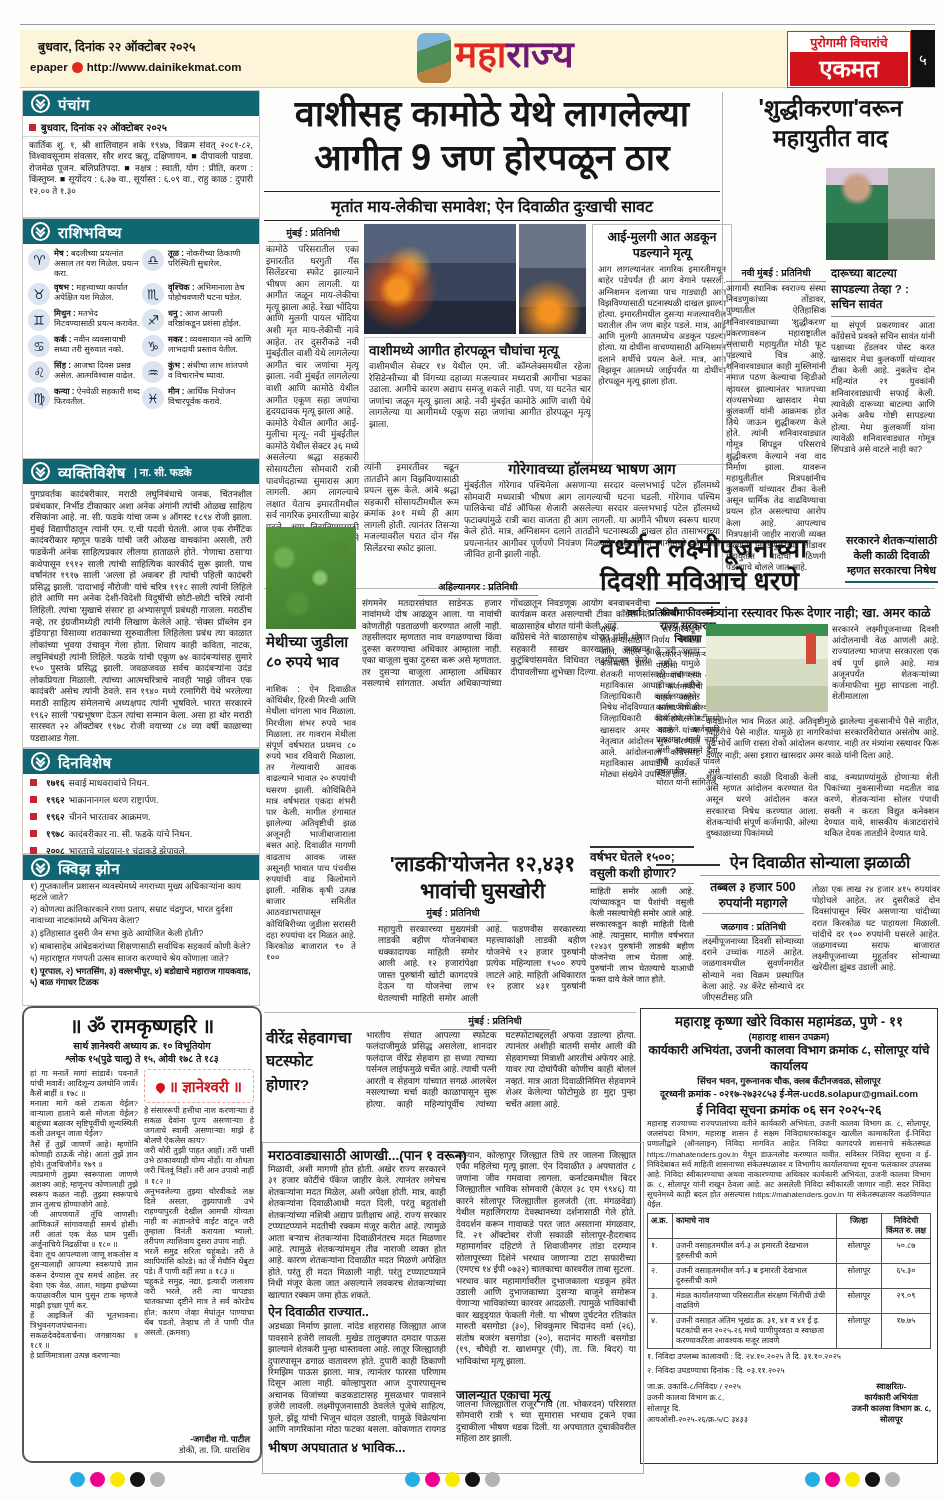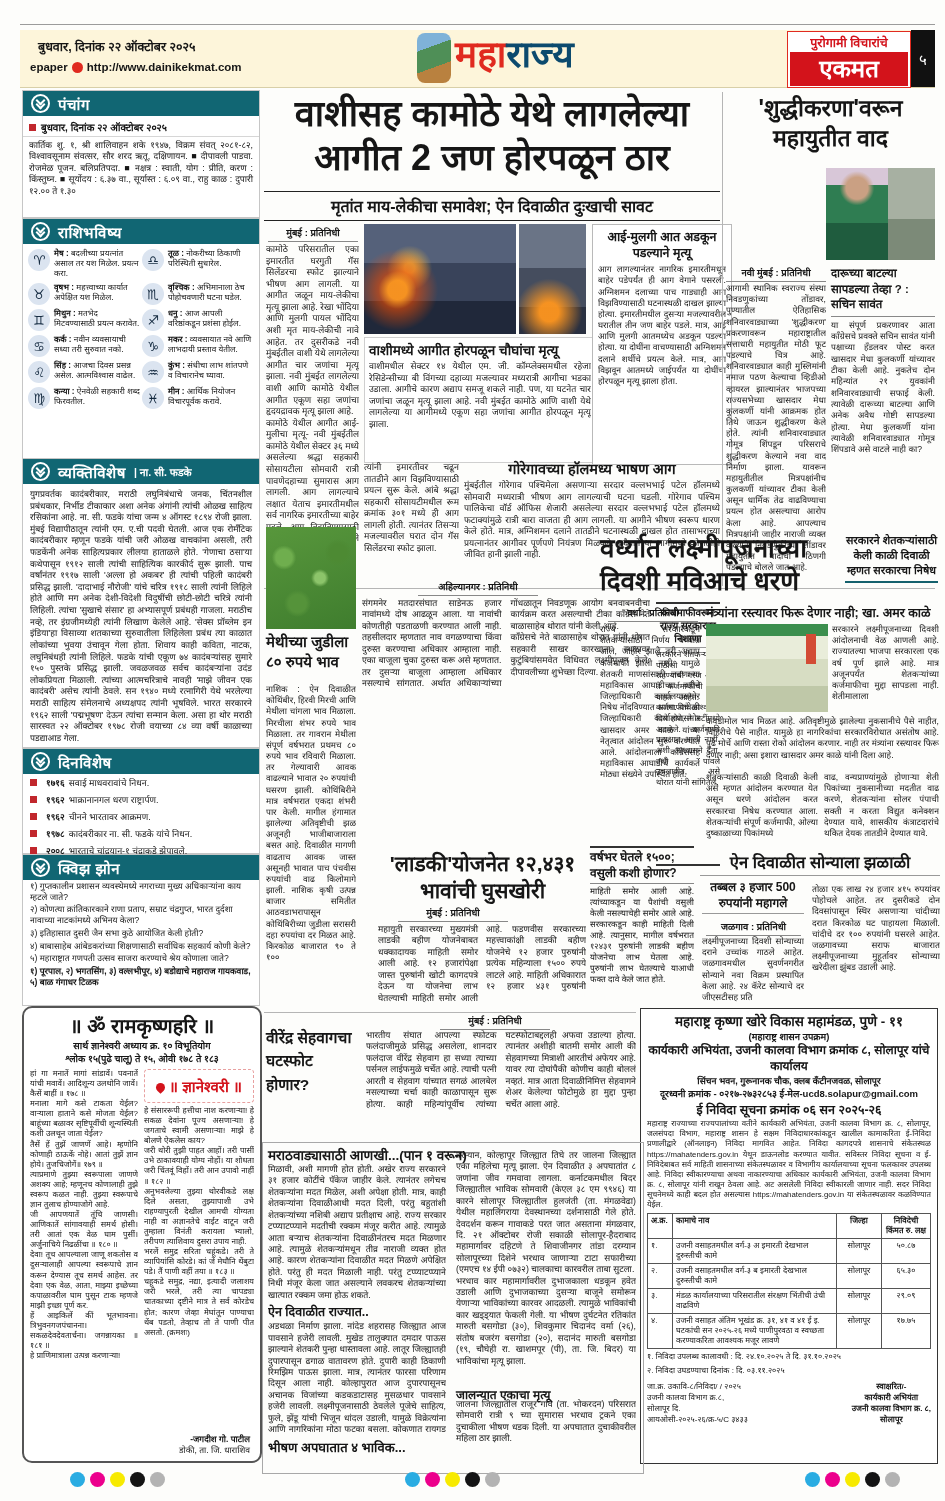--- a/index.html
+++ b/index.html
@@ -11,21 +11,21 @@
   
   .top-rule{left:20px;top:24px;width:915px;height:1px;background:#9b9b9b;}
   .hdr{left:20px;top:30px;width:915px;height:57px;background:#fdf5da;border-bottom:1px solid #d8cfa8;}
   .hdate{left:38px;top:38px;font-size:12.5px;font-weight:bold;}
   .epa{left:30px;top:61px;display:flex;align-items:center;gap:4px;font-size:11.5px;font-weight:bold;}
   .epa .dot{width:11px;height:11px;border-radius:50%;background:#e02a1f;display:inline-block;}
   .blob{left:417px;top:33px;width:34px;height:50px;border-radius:8px;
         background:linear-gradient(160deg,#7fb2d8 0 30%,#4f8f57 30% 65%,#b9813f 65%);}
   .mast{left:455px;top:36px;font-size:37px;font-weight:bold;line-height:1;}
   .mast .m1{color:#e02a1f;}
-  .mast .m2{color:#0c4a6e;font-family:Liberation Serif, serif;}
+  .mast .m2{color:#701a75;font-family:Liberation Serif, serif;}
   .tagbox{left:787px;top:31px;width:122px;height:55px;background:#fff;border:1px solid #e02a1f;}
   .tagline{margin-top:2px;color:#d3131b;font-size:12.5px;font-weight:bold;text-align:center;}
   .brand{margin:1px 2px 0 2px;background:#d3131b;color:#fff;font-size:24px;font-weight:bold;text-align:center;line-height:34px;height:34px;}
   .pgno{left:911px;top:30px;width:24px;height:57px;background:#111;color:#fff;font-size:15px;display:flex;align-items:center;justify-content:center;}
   
   .sec{border:1px solid #c6c6c6;background:#fff;}
   .sec-head{height:25px;background:#116673;color:#fff;display:flex;align-items:center;gap:8px;padding-left:8px;}
   .sec-title{font-size:15px;font-weight:bold;letter-spacing:.5px;}
   .sec-sub{font-size:10.5px;font-weight:bold;}
   .chev{width:15px;height:15px;border:2px solid #fff;border-radius:50%;position:relative;flex:0 0 auto;}
@@ -322,21 +322,21 @@
 जरी थोरी तुझी पाहत आहों। तरी पासीं उभे ठाकावयाही योग्य नोहों। या शोधता जरी चिंतवूं विहों। तरी आन उपावो नाहीं ॥ १८२ ॥
 अनुभवलेल्या तुझ्या थोरवीकडे लक्ष दिले असता, तुझ्यापाशी उभे राहण्यापुरती देखील आमची योग्यता नाही वा अज्ञानतेचे वाईट वाटून जरी तुम्हाला विनंती करायला भ्यालो, तरीपण त्याशिवाय दुसरा उपाय नाही.
 भरलें समुद्र सरिता चहूंकडे। तरी ते व्यापियांसि कोरडे। कां जें मेघौनि थेंबुटा पडे। तैं पाणी वर्ही तया ॥ १८३ ॥
 चहूकडे समुद्र, नद्या, इत्यादी जलाशय जरी भरले, तरी त्या चापड्या चातकाच्या दृष्टीने मात्र ते सर्व कोरडेच होत; कारण जेव्हा मेघांतून पाण्याचा थेंब पडतो, तेव्हाच तो ते पाणी पीत असतो. (क्रमशः)</div>
       </div>
     </div>
     <div class="ram-close bd">-जगदीश गो. पाटील</div>
     <div class="ram-close">डोकी, ता. जि. धाराशिव</div>
   </div>
 
-  <div class="abs lead-h">वाशीसह कामोठे येथे लागलेल्या आगीत 2 जण होरपळून ठार</div>
+  <div class="abs lead-h">वाशीसह कामोठे येथे लागलेल्या आगीत 9 जण होरपळून ठार</div>
   <div class="abs lead-sub">मृतांत माय-लेकीचा समावेश; ऐन दिवाळीत दुःखाची सावट</div>
   <div class="abs byl b-leadbyl">मुंबई : प्रतिनिधी</div>
   <div class="abs jt b-lcol1">कामोठे परिसरातील एका इमारतीत घरगुती गॅस सिलेंडरचा स्फोट झाल्याने भीषण आग लागली. या आगीत जळून माय-लेकीचा मृत्यू झाला आहे. रेखा भोंदिया आणि मुलगी पायल भोंदिया अशी मृत माय-लेकीची नावे आहेत. तर दुसरीकडे नवी मुंबईतील वाशी येथे लागलेल्या आगीत चार जणांचा मृत्यू झाला. नवी मुंबईत लागलेल्या वाशी आणि कामोठे येथील आगीत एकूण सहा जणांचा हृदयद्रावक मृत्यू झाला आहे.
 कामोठे येथील आगीत आई-मुलीचा मृत्यू- नवी मुंबईतील कामोठे येथील सेक्टर ३६ मध्ये असलेल्या श्रद्धा सहकारी सोसायटीला सोमवारी रात्री पावणेदहाच्या सुमारास आग लागली. आग लागल्याचे लक्षात येताच इमारतीमधील सर्व नागरिक इमारतीच्या बाहेर पडले. आग विझविण्यासाठी अग्निशमन दल दाखल झाले होते.</div>
   <div class="abs photos">
     <div class="fire1"></div>
     <div class="fire2"></div>
   </div>
   <div class="abs capbox">
     <div class="cap-t">वाशीमध्ये आगीत होरपळून चौघांचा मृत्यू</div>

